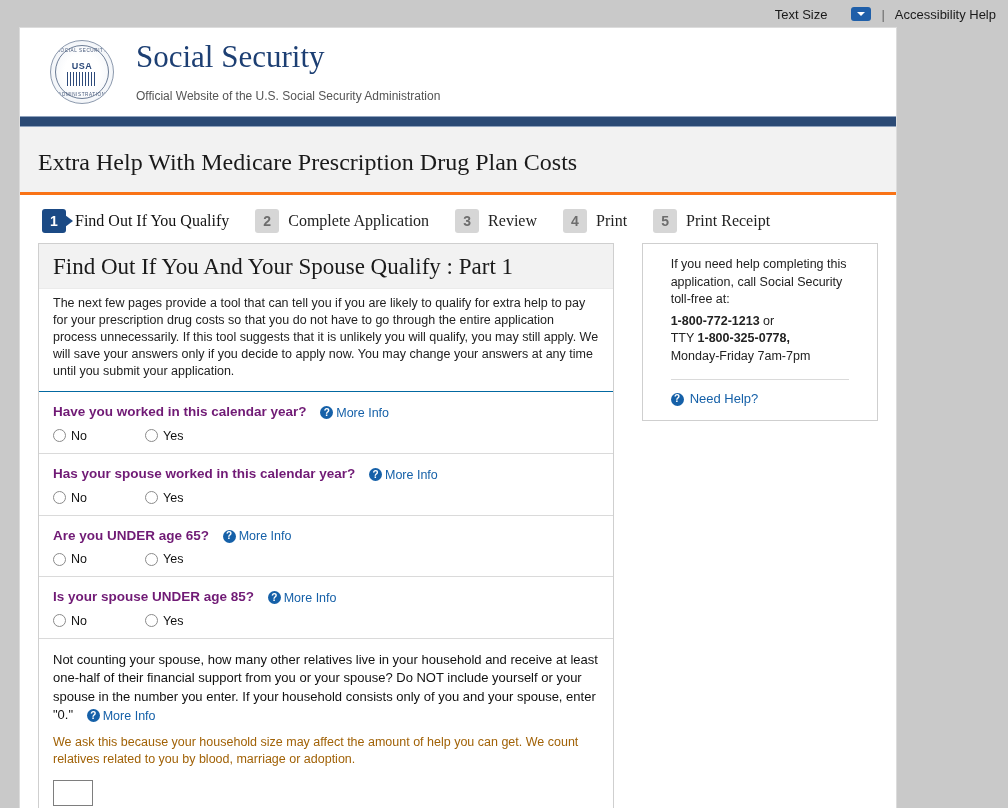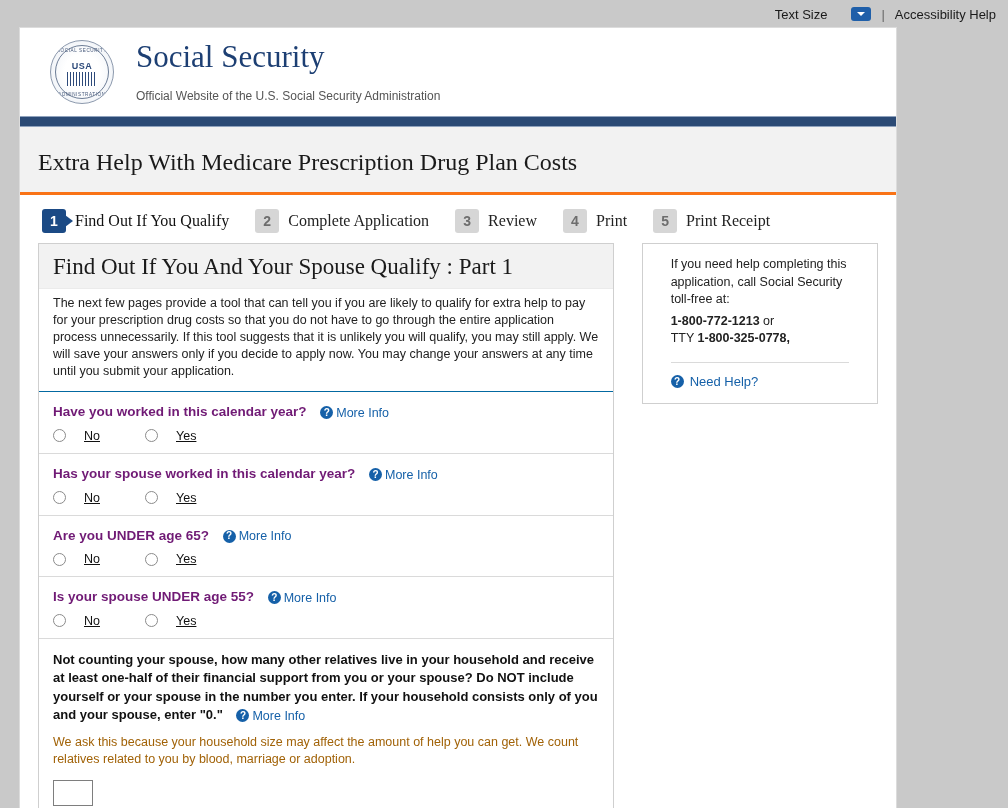--- a/index.html
+++ b/index.html
@@ -252,37 +252,36 @@
   }
   .radios {
     margin-top: 9px;
     display: flex;
     gap: 0;
     font-size: 12.5px;
   }
   .radio-opt {
     display: flex;
     align-items: center;
-    gap: 18px;
+    gap: 5px;
     width: 92px;
     color: #111;
     cursor: pointer;
-    text-decoration: underline;
   }
   .radio-dot {
     width: 11px;
     height: 11px;
     border-radius: 50%;
     border: 1px solid #8b8b8b;
     background: #fff;
     display: inline-block;
   }
   .long-q {
     font-size: 13px;
-    font-weight: bold;
+    font-weight: normal;
     line-height: 1.42;
     color: #111;
   }
   .helper {
     font-size: 12.5px;
     line-height: 1.35;
     color: #a16207;
     margin-top: 10px;
   }
   .num-input {
@@ -438,21 +437,21 @@
             <span>No</span>
           </label>
           <label class="radio-opt">
             <span class="radio-dot"></span>
             <span>Yes</span>
           </label>
         </div>
       </div>
 
       <div class="q-block">
-        <span class="q-text">Is your spouse UNDER age 55?</span>
+        <span class="q-text">Is your spouse UNDER age 85?</span>
         <a class="more-info" href="#">
           <span class="qmark">?</span>
           <span>More Info</span>
         </a>
         <div class="radios">
           <label class="radio-opt">
             <span class="radio-dot"></span>
             <span>No</span>
           </label>
           <label class="radio-opt">
@@ -474,20 +473,21 @@
     </div>
 
     <div class="side-card">
       <div>If you need help completing this application, call Social Security toll-free at:</div>
       <div style="margin-top:4px">
         <b>1-800-772-1213</b><span> or</span>
       </div>
       <div>
         <span>TTY </span><b>1-800-325-0778,</b>
       </div>
+      <div>Monday-Friday 7am-7pm</div>
       <div class="side-divider"></div>
       <a class="need-help" href="#">
         <span class="qmark">?</span>
         <span>Need Help?</span>
       </a>
     </div>
 
   </div>
 
   <div class="footer-rule"></div>

